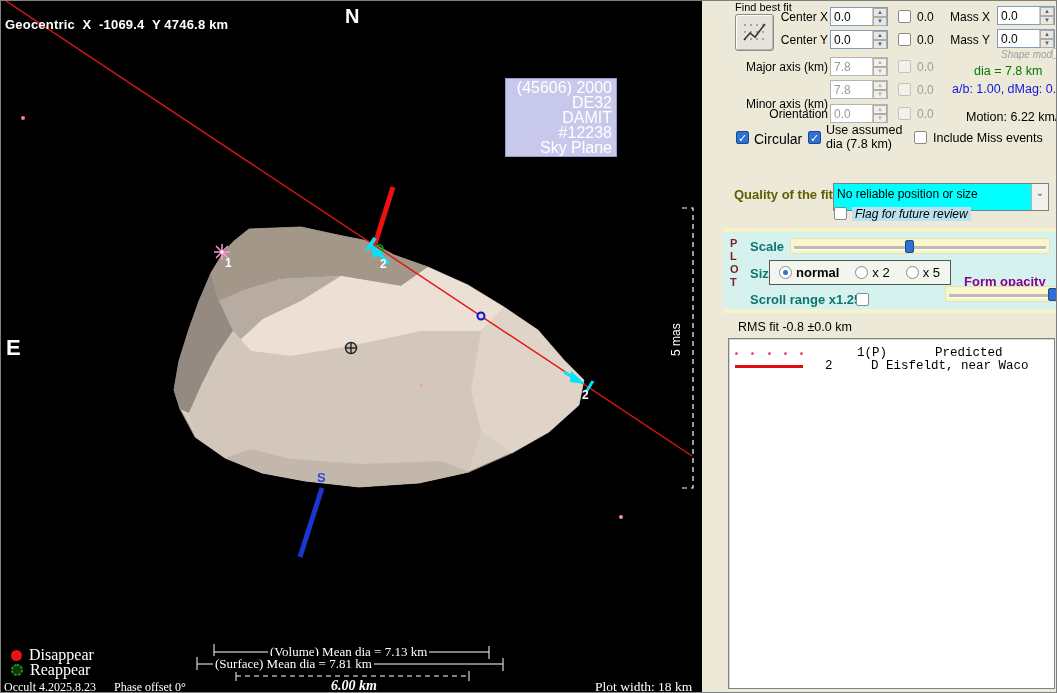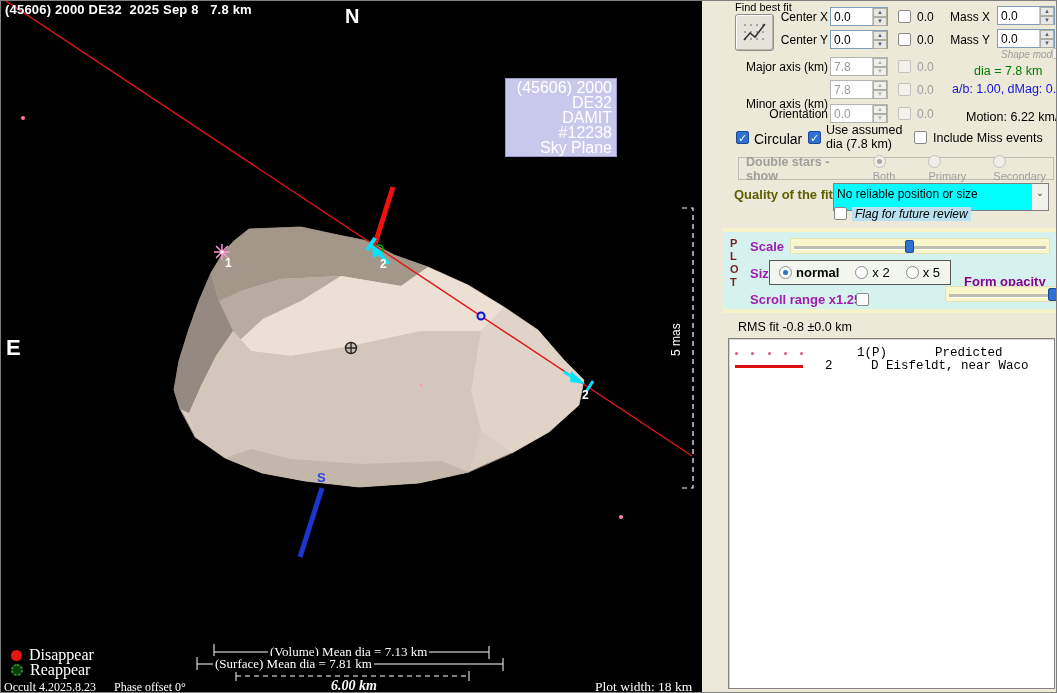--- a/index.html
+++ b/index.html
@@ -49,21 +49,21 @@
   .grey { color:#9e9e9e; }
   .green-txt { color:#007a00; }
   .blue-txt { color:#1414e0; }
   .quality-lbl { color:#5e5e00; font-weight:bold; font-size:13px; }
   .combo { display:flex; width:216px; height:28px; border:1px solid #7f7f7f; background:#00ffff; }
   .combo .ctext { flex:1; font-size:12px; padding:3px 0 0 3px; white-space:nowrap; overflow:hidden; }
   .combo .carrow { width:17px; background:#f2f1ec; border-left:1px solid #b5b5b5; text-align:center; font-size:10px; color:#555; line-height:18px; }
   .flag-lbl { font-style:italic; background:#b8e2ef; padding:0 3px; }
 
   .plotbox { position:absolute; left:21px; top:227px; width:335px; height:85px; background:#d5f2ef; border-top:4px solid #f7f3c8; border-bottom:4px solid #f7f3c8; }
-  .maroon { color:#a21caf; font-weight:bold; }
+  .maroon { color:#0f766e; font-weight:bold; }
   .purple { color:#8b008b; font-weight:bold; font-size:13px; }
   .plot-letter { color:#7b1f1f; font-weight:bold; font-size:11px; line-height:14px; }
   .slider { position:absolute; height:16px; background:#faf6cc; border:1px solid #e4e0b8; }
   .slider .groove { position:absolute; left:3px; right:3px; top:7px; height:3px; background:#bdbdb4; box-shadow:0 1px 0 #fff; }
   .slider .thumb { position:absolute; top:1px; width:9px; height:13px; background:#2f71d2; border:1px solid #1c4a94; border-radius:2px; }
   .sizebox { position:absolute; display:flex; align-items:center; gap:16px; padding:0 9px; background:#f2f6ee; border:1px solid #555; height:25px; }
   .sizebox .opt { display:flex; align-items:center; gap:4px; font-size:13px; }
 
   .dsbox { position:absolute; left:36px; top:156px; width:316px; height:23px; border:1px solid #bdbdb5; display:flex; align-items:center; }
   .ds-label { color:#9e9e9e; font-weight:bold; font-size:12.5px; margin-left:7px; }
@@ -143,21 +143,21 @@
           <line x1="502" y1="657" x2="502" y2="670"></line>
       </g>
       <g stroke="#fff" stroke-width="1">
         <line x1="235" y1="675" x2="468" y2="675" stroke-dasharray="5,4"></line>
         <line x1="235" y1="670" x2="235" y2="680"></line>
           <line x1="468" y1="670" x2="468" y2="680"></line>
       </g>
     </svg>
 
     
-    <div class="ov hdr" style="left:4px; top:1px;">(45606) 2000 DE32  2025 Sep 8   7.8 km</div>
+    <div class="ov hdr" style="left:4px; top:16px;">Geocentric  X  -1069.4  Y 4746.8 km</div>
     <div class="ov compass" style="left:344px; top:4px;  font-size:20px;">N</div>
     <div class="ov compass" style="left:5px;  top:334px; font-size:22px;">E</div>
 
     <div class="ov infobox" style="left:504px; top:77px; width:112px;">
       <div>(45606) 2000 DE32</div>
       <div>DAMIT #12238</div>
       <div>Sky Plane</div>
     </div>
 
     <div class="ov mas-label" style="left:655px; top:328px; width:40px;">5 mas</div>
@@ -286,26 +286,20 @@
     <div class="abs cb checked" style="left:34px; top:130px;"></div>
     <div class="abs lbl" style="left:52px; top:130px; font-size:14px;">Circular</div>
     <div class="abs cb checked" style="left:106px; top:130px;"></div>
     <div class="abs" style="left:124px; top:122px; font-size:12.5px; line-height:14px;">
       <div>Use assumed</div>
       <div>dia (7.8 km)</div>
     </div>
     <div class="abs cb" style="left:212px; top:130px;"></div>
     <div class="abs lbl" style="left:231px; top:130px; font-size:12.5px;">Include Miss events</div>
 
-    <div class="dsbox">
-      <span class="ds-label">Double stars - show</span>
-      <span style="margin-left:24px;"><span class="radio disabled sel"></span> <span class="grey" style="font-size:11px;">Both</span></span>
-      <span style="margin-left:22px;"><span class="radio disabled"></span> <span class="grey" style="font-size:11px;">Primary</span></span>
-      <span style="margin-left:18px;"><span class="radio disabled"></span> <span class="grey" style="font-size:11px;">Secondary</span></span>
-    </div>
 
     <div class="abs quality-lbl" style="left:32px; top:186px;">Quality of the fit</div>
     <div class="abs combo" style="left:131px; top:182px;">
       <span class="ctext">No reliable position or size</span>
       <span class="carrow">⌄</span>
     </div>
     <div class="abs cb" style="left:132px; top:206px;"></div>
     <div class="abs flag-lbl" style="left:150px; top:206px; font-size:12px;">Flag for future review</div>
 
     <div class="plotbox">

